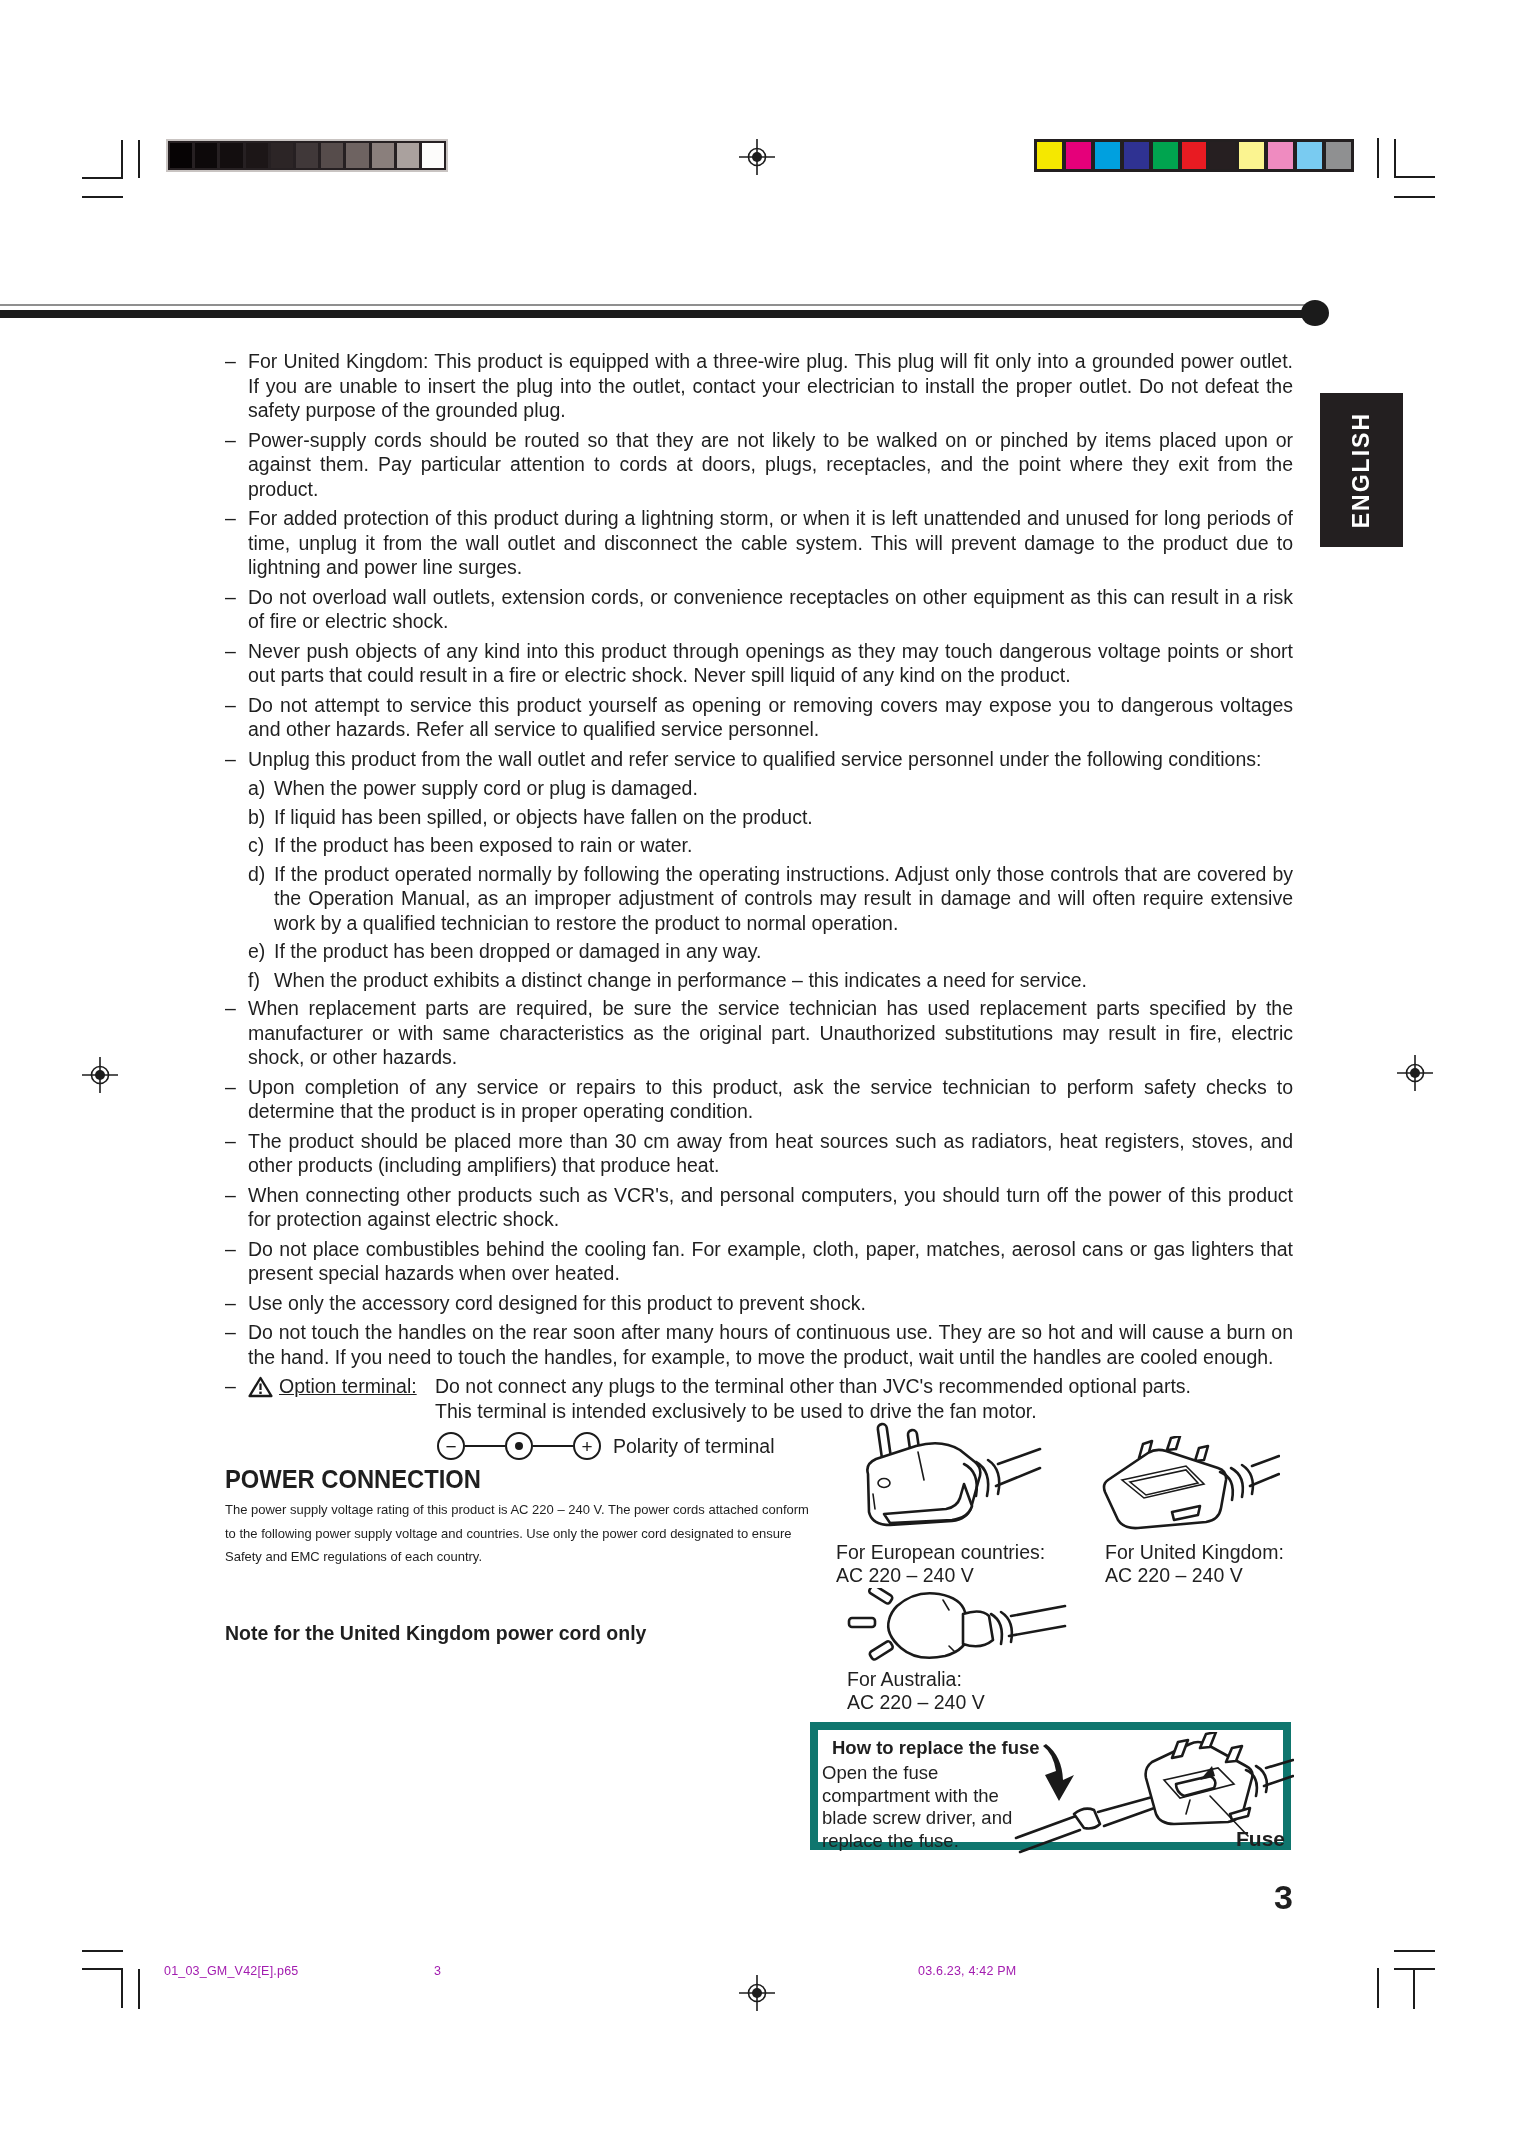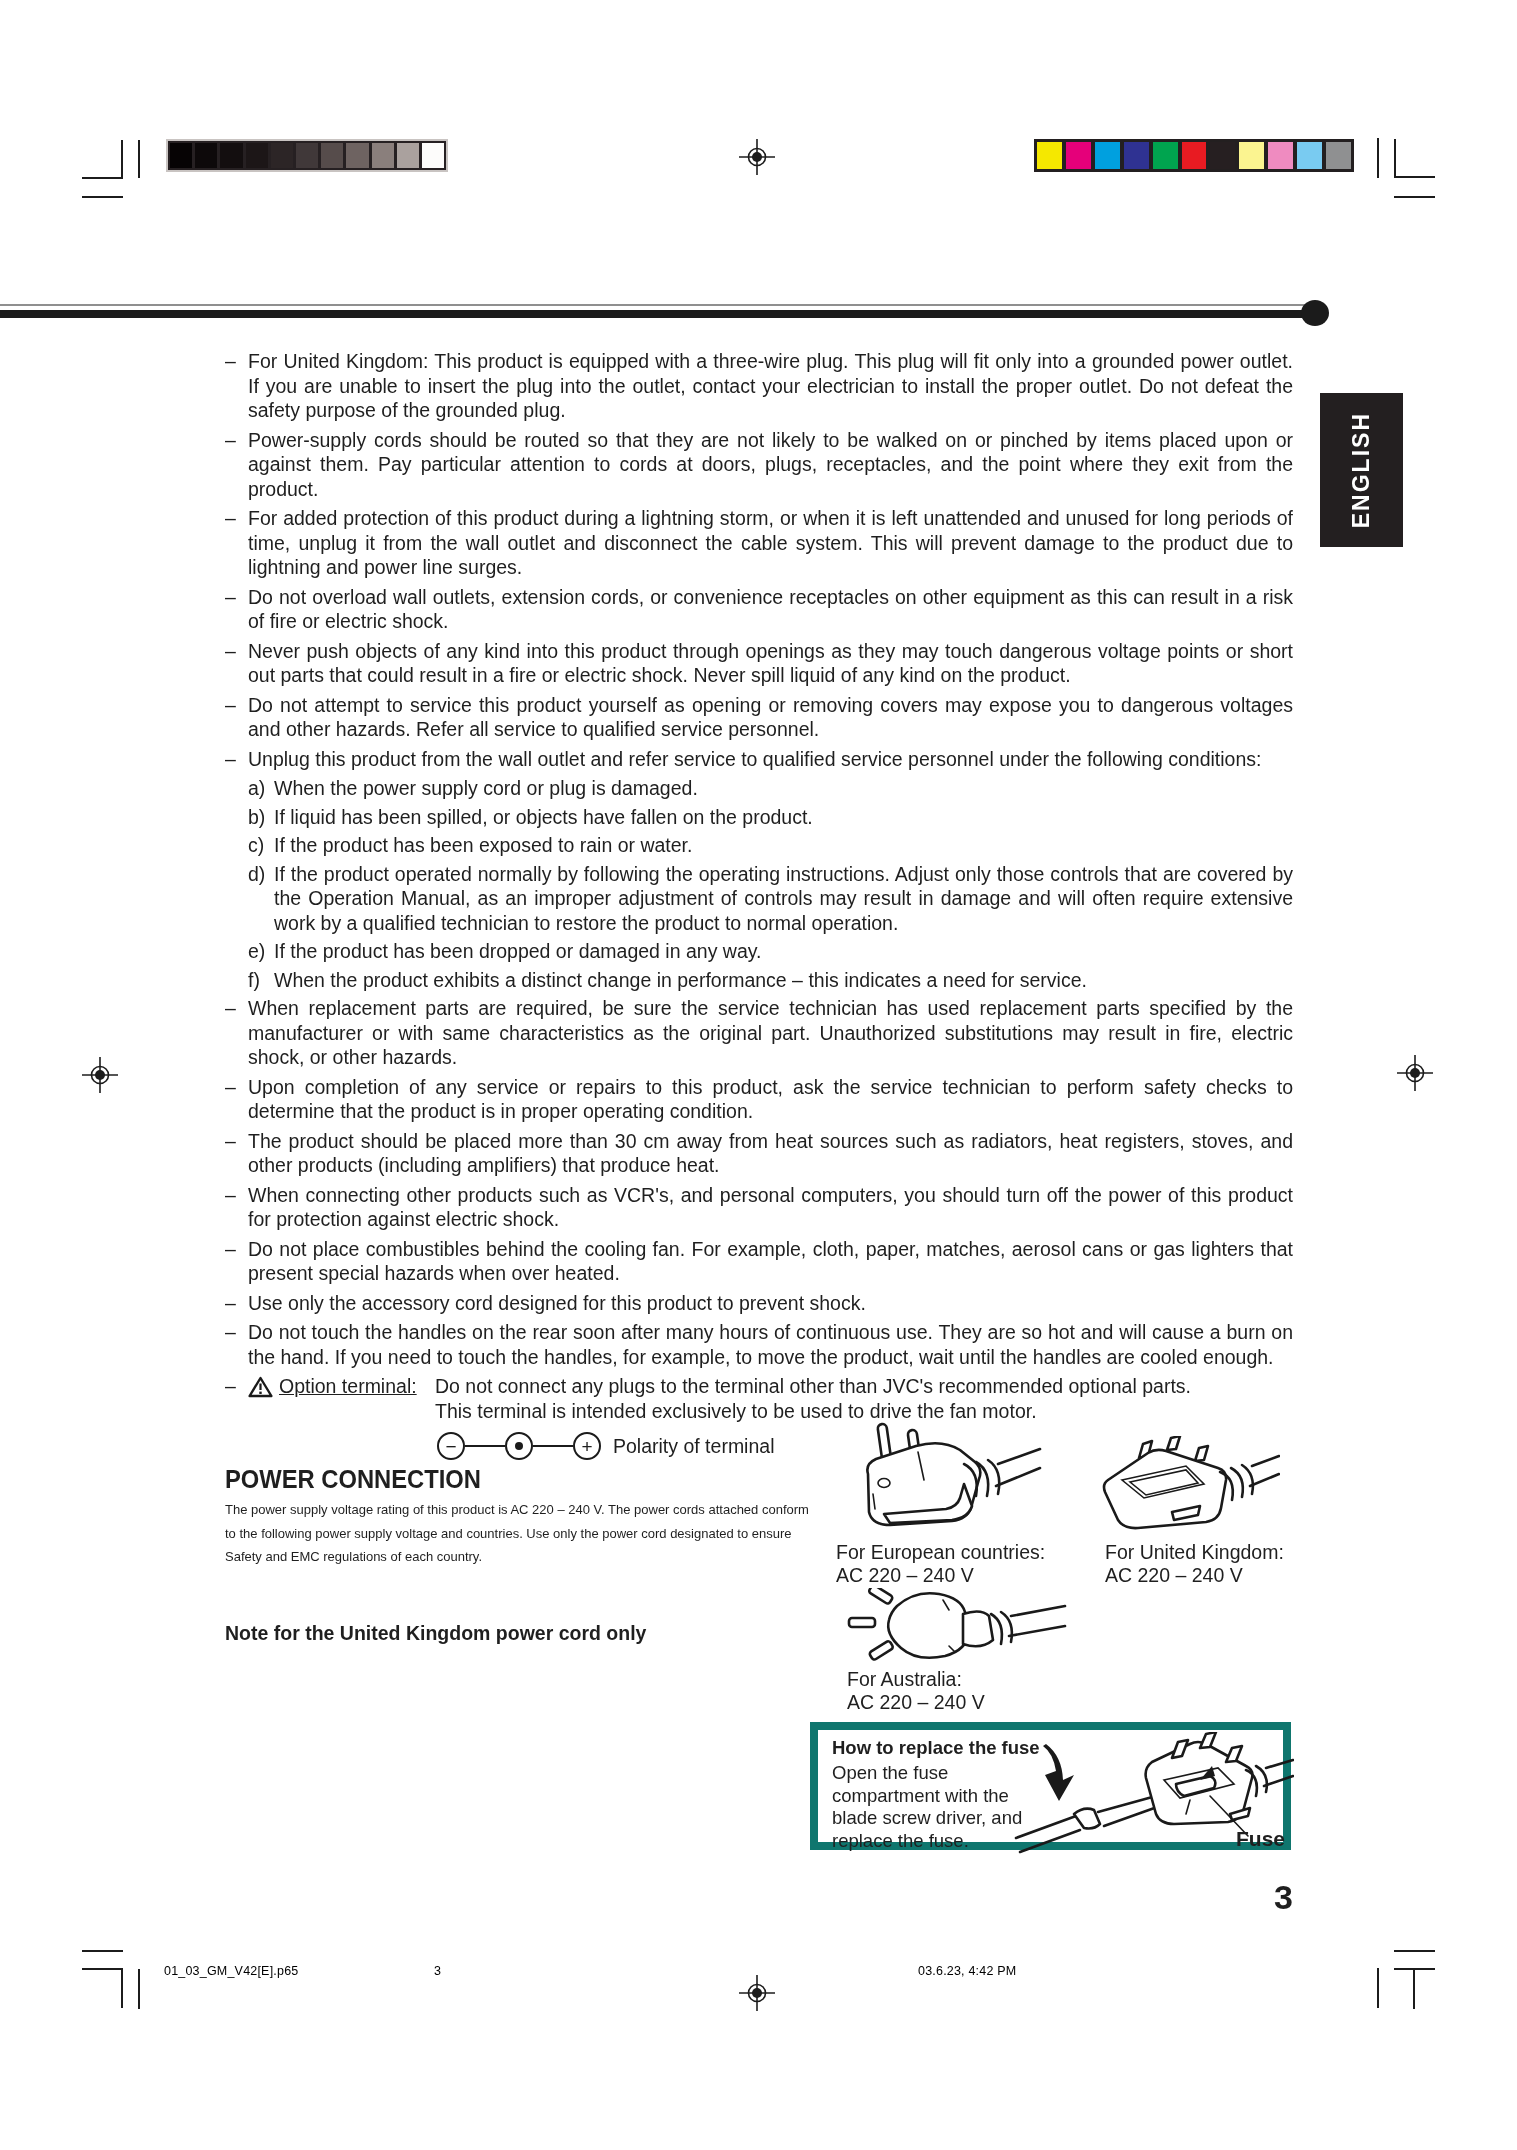--- a/index.html
+++ b/index.html
@@ -56,25 +56,25 @@
   .uk-head{position:absolute;left:225px;top:1622px;font-size:19.5px;font-weight:bold;}
   .uk-body{position:absolute;left:225px;top:1652px;width:575px;font-size:19.5px;line-height:23px;}
 
   .plug-label{position:absolute;font-size:19.5px;line-height:23px;}
   .plug-art{position:absolute;}
   .plug-art svg{display:block;}
 
   .fuse-box{position:absolute;left:810px;top:1722px;width:481px;height:128px;border:8px solid #0f766e;
             box-sizing:border-box;}
   .fuse-title{position:absolute;left:14px;top:7px;font-size:18.5px;font-weight:bold;}
-  .fuse-body{position:absolute;left:14px;top:32px;width:212px;font-size:18.5px;line-height:22.5px;}
+  .fuse-body{position:absolute;left:4px;top:32px;width:212px;font-size:18.5px;line-height:22.5px;}
   .fuse-label{position:absolute;left:418px;top:97px;font-size:21px;font-weight:bold;}
 
   .page-num{position:absolute;left:1274px;top:1878px;font-size:34px;font-weight:bold;}
-  .footer-text{position:absolute;font-size:12.5px;color:#000000;letter-spacing:.2px;}
+  .footer-text{position:absolute;font-size:12.5px;color:#a21caf;letter-spacing:.2px;}
 
   svg .ln{fill:none;stroke:#1a1a1a;stroke-width:2.6;stroke-linecap:round;stroke-linejoin:round;}
   svg .lnw{fill:#fff;stroke:#1a1a1a;stroke-width:2.6;stroke-linejoin:round;}
   svg .thin{fill:none;stroke:#1a1a1a;stroke-width:1.6;stroke-linecap:round;}
   svg .fill{fill:#1a1a1a;stroke:none;}
 </style>
 </head>
 <body>
 
 <div class="page">

